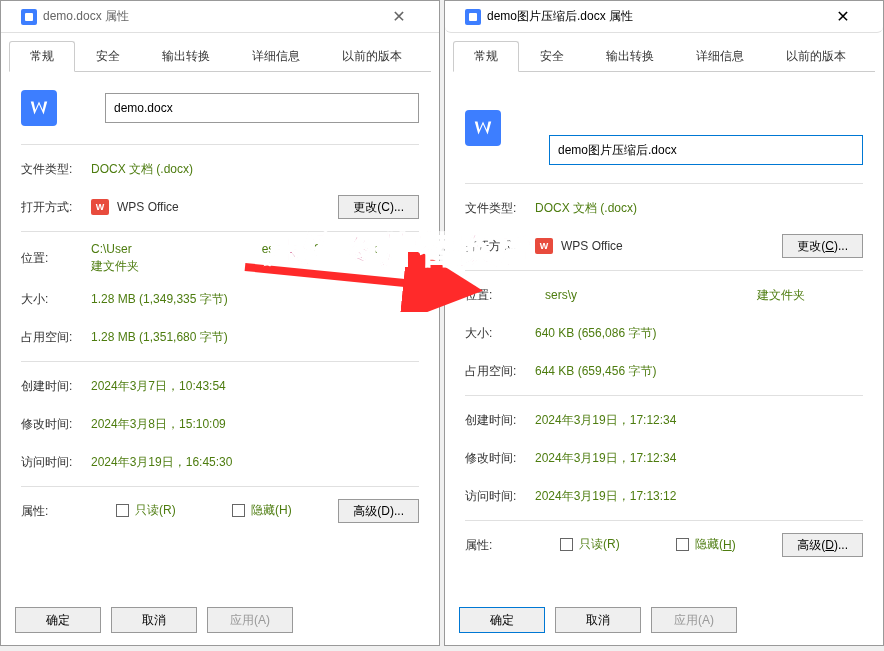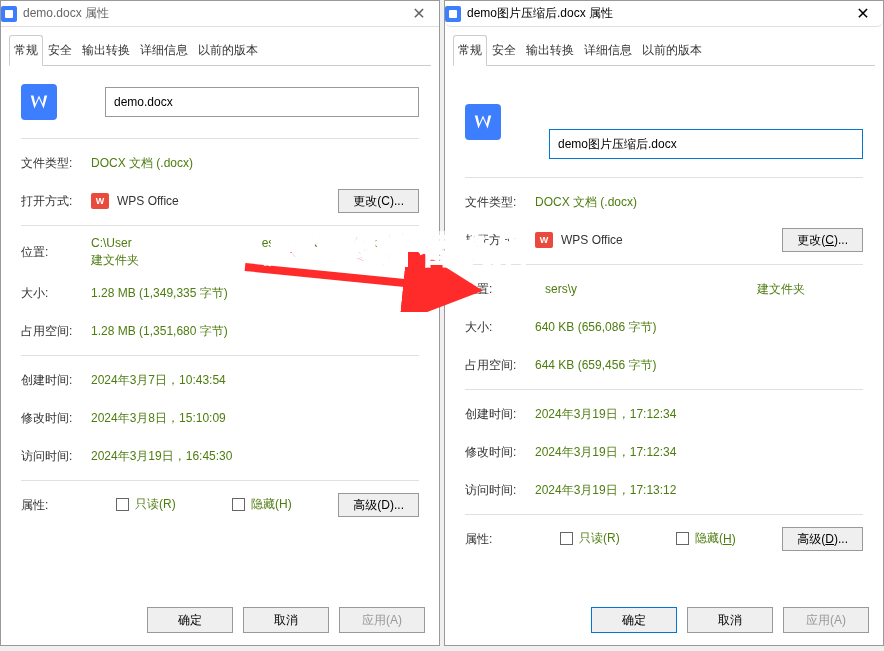--- a/index.html
+++ b/index.html
@@ -1,28 +1,28 @@
 <!DOCTYPE html>
 <html><head>
   <meta charset="utf-8">
   <style>
     * { box-sizing: border-box; margin: 0; padding: 0; font-family: "Microsoft YaHei", "Segoe UI", sans-serif; }
     body { background: #f0f0f0; width: 884px; height: 651px; position: relative; overflow: hidden; }
     .dialog { position: absolute; background: #fff; border: 1px solid #999; display: flex; flex-direction: column; }
     .dialog.left { left: 0; top: 0; width: 440px; height: 646px; }
     .dialog.right { left: 444px; top: 0; width: 440px; height: 646px; }
-    .titlebar { height: 26px; display: flex; align-items: center; padding: 0 0; font-size: 12px; color: #666; border-bottom: 1px solid #e0e0e0; }
+    .titlebar { height: 32px; display: flex; align-items: center; padding: 0 20px; font-size: 12px; color: #666; border-bottom: 1px solid #e0e0e0; }
     .dialog.right .titlebar { color: #000; border-radius: 6px; }
     .titlebar-icon { width: 16px; height: 16px; background: #3d7eff; border-radius: 2px; margin-right: 6px; display: flex; align-items: center; justify-content: center; }
     .titlebar-icon svg { width: 10px; height: 10px; fill: #fff; }
     .titlebar-text { flex: 1; }
     .close-btn { width: 40px; height: 28px; display: flex; align-items: center; justify-content: center; font-size: 16px; color: #666; cursor: pointer; }
     .dialog.right .close-btn { color: #000; }
     .tabs { display: flex; padding: 8px 8px 0 8px; font-size: 12px; }
-    .tab { padding: 6px 4px; border: 1px solid transparent; color: #333; cursor: pointer; }
+    .tab { padding: 6px 20px; border: 1px solid transparent; color: #333; cursor: pointer; }
     .tab.active { border: 1px solid #ccc; border-bottom: 1px solid #fff; background: #fff; border-radius: 3px 3px 0 0; position: relative; z-index: 2; }
     .tab-underline { height: 1px; background: #ccc; margin: -1px 8px 0 8px; }
     .content { flex: 1; padding: 18px 20px 10px 20px; font-size: 12px; color: #333; }
     .row { display: flex; align-items: center; min-height: 28px; }
     .icon-row { margin-bottom: 18px; }
     .doc-icon { width: 36px; height: 36px; background: #3d7eff; border-radius: 4px; display: flex; align-items: center; justify-content: center; margin-right: 48px; }
     .doc-icon svg { width: 22px; height: 22px; fill: #fff; }
     .filename-input { flex: 1; height: 30px; border: 1px solid #999; padding: 11px 8px; font-size: 12px; outline: none; }
     .dialog.right .filename-input { border: 1px solid #0078d4; margin-top: 45px; }
     .label { width: 70px; color: #333; }
@@ -30,21 +30,21 @@
     .divider { height: 1px; background: #e0e0e0; margin: 10px 0; }
     .btn { height: 24px; padding: 0 14px; border: 1px solid #999; background: #efefef; font-size: 12px; cursor: pointer; display: inline-flex; align-items: center; justify-content: center; min-width: 72px; }
     .btn.primary { border: 1px solid #0078d4; }
     .btn:disabled { color: #aaa; }
     .wps-icon { width: 18px; height: 16px; background: #e84b3d; border-radius: 2px; margin-right: 8px; display: inline-flex; align-items: center; justify-content: center; font-size: 9px; color: #fff; font-weight: bold; }
     .open-row { display: flex; align-items: center; }
     .open-row .label { width: 70px; }
     .open-row .app { flex: 1; display: flex; align-items: center; }
     .checkbox-wrap { display: inline-flex; align-items: center; margin-right: 28px; padding-left: 25px; }
     .chk { width: 13px; height: 13px; border: 1px solid #666; margin-right: 6px; }
-    .footer { height: 50px; display: flex; align-items: center; justify-content: flex-end; padding: 0 14px; gap: 10px; }
+    .footer { height: 50px; display: flex; align-items: center; padding: 0 14px; gap: 10px; }
     .footer .btn { min-width: 86px; height: 26px; }
     .footer .btn.disabled { color: #999; }
     .annotation { position: absolute; left: 266px; top: 198px; font-size: 36px; font-weight: bold; color: #be185d; -webkit-text-stroke: 1.5px #fff; z-index: 100; letter-spacing: 2px; margin-top: 28px; }
     .arrow { position: absolute; left: 240px; top: 252px; width: 260px; height: 60px; z-index: 99; }
     .arrow svg { width: 100%; height: 100%; }
     .u { text-decoration: underline; }
     .blank-box { display: inline-block; background: #fff; height: 16px; vertical-align: middle; }
   </style>
 </head>
 <body>

